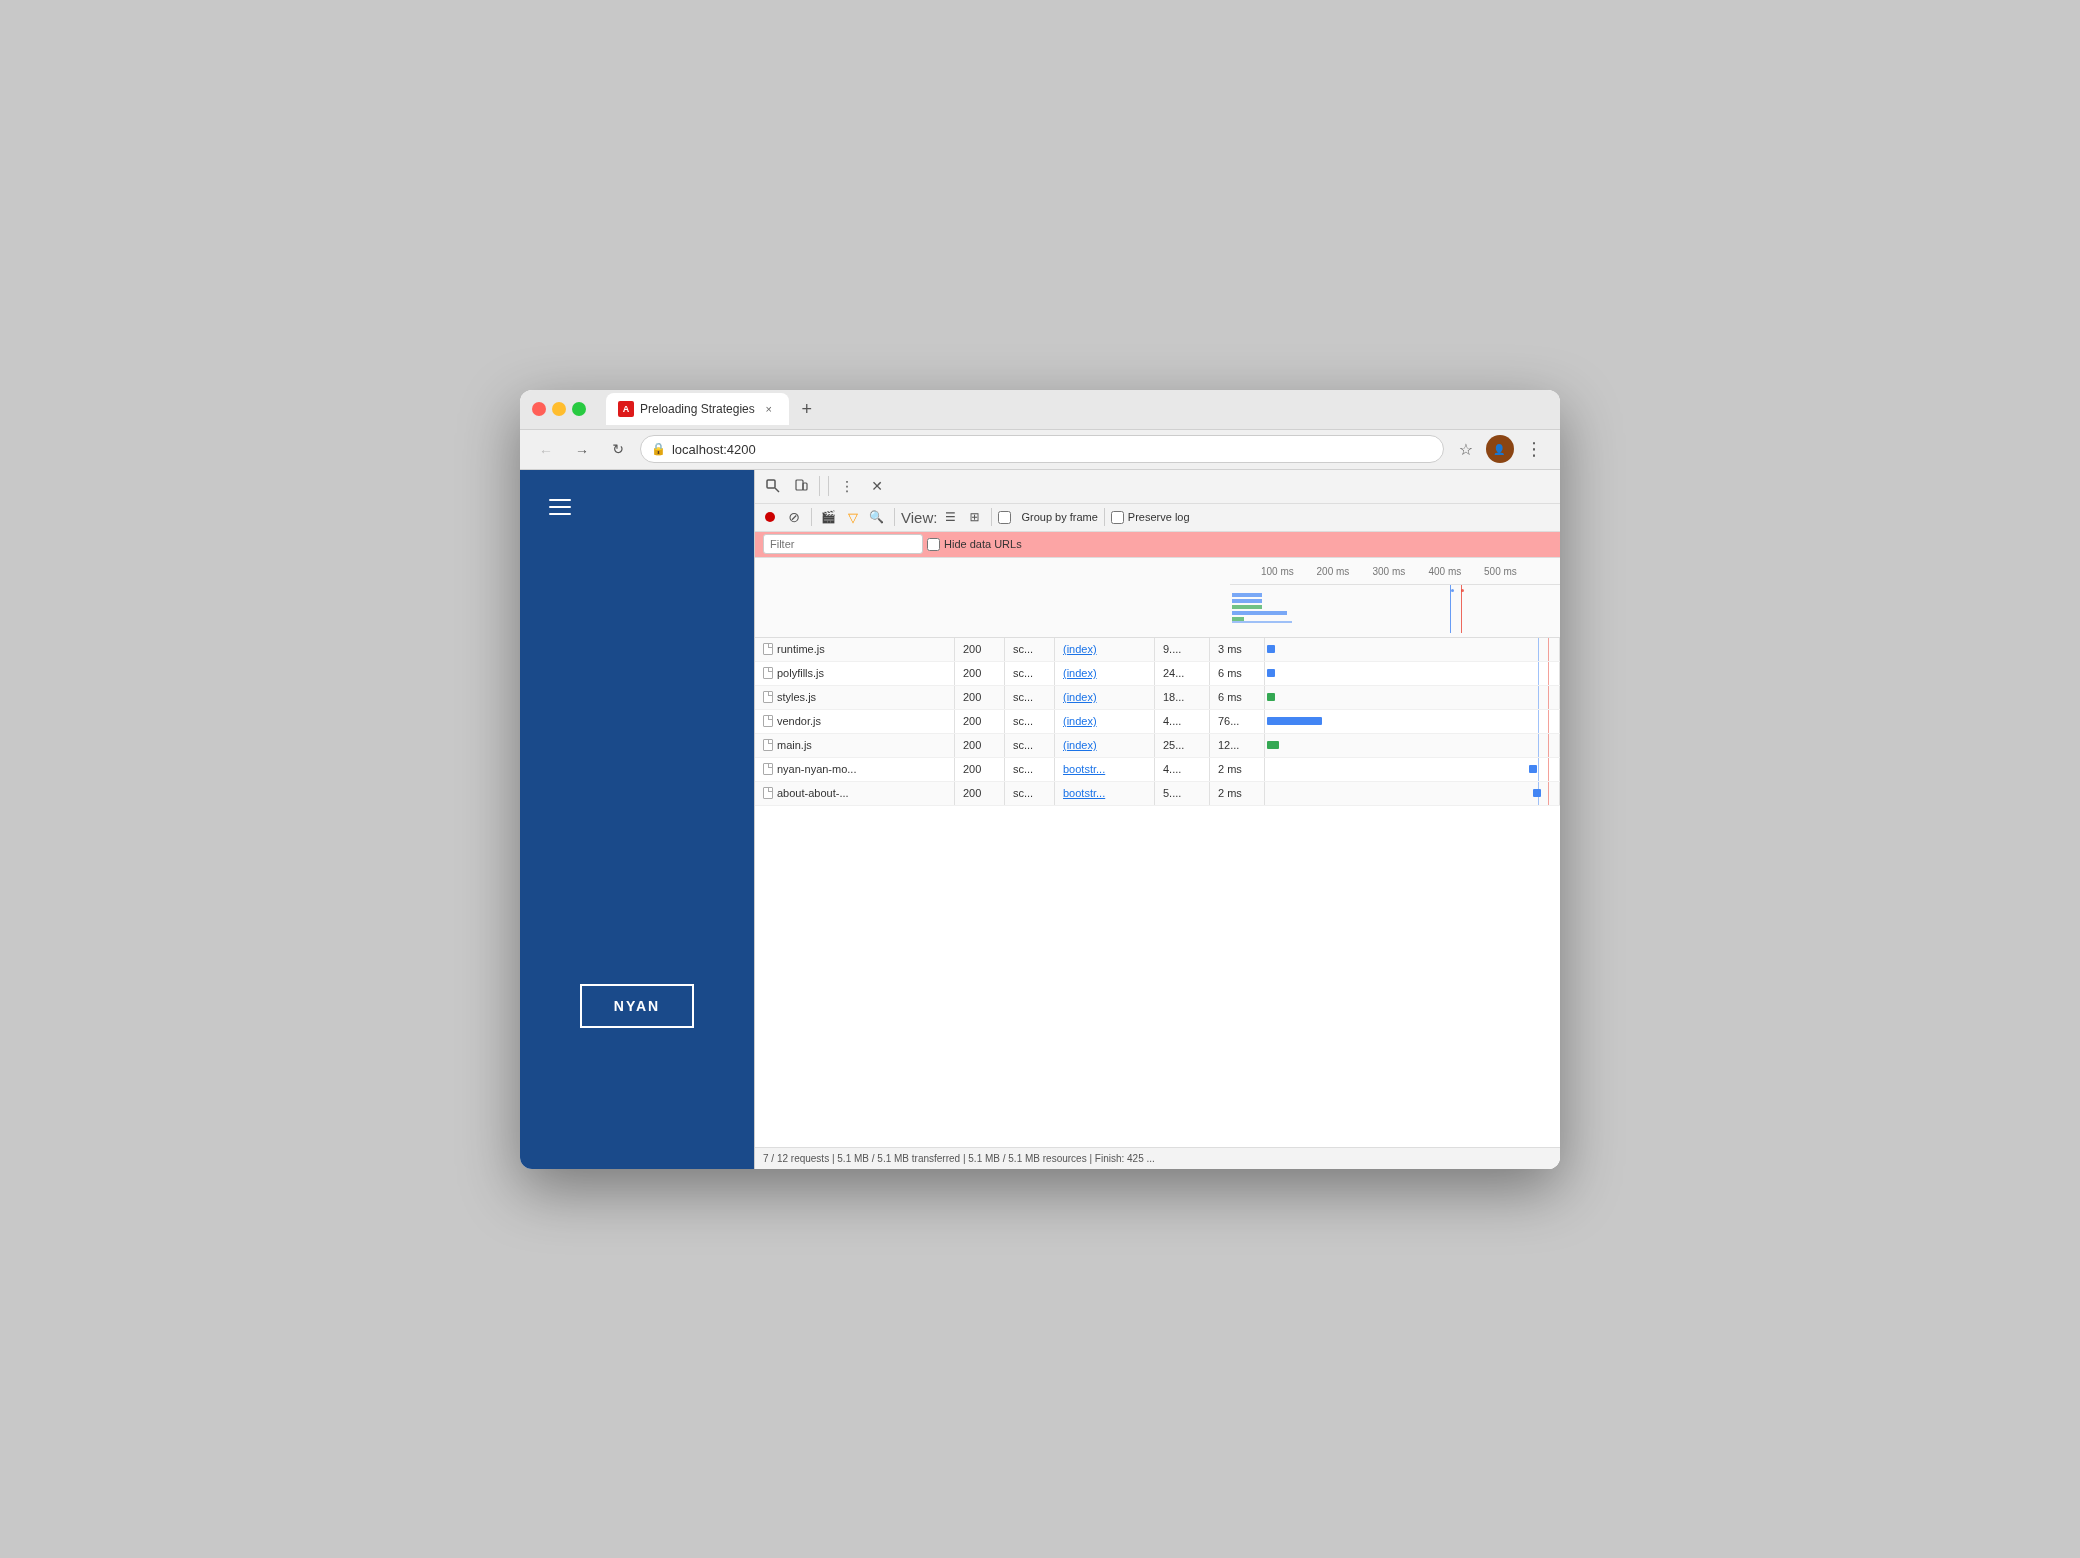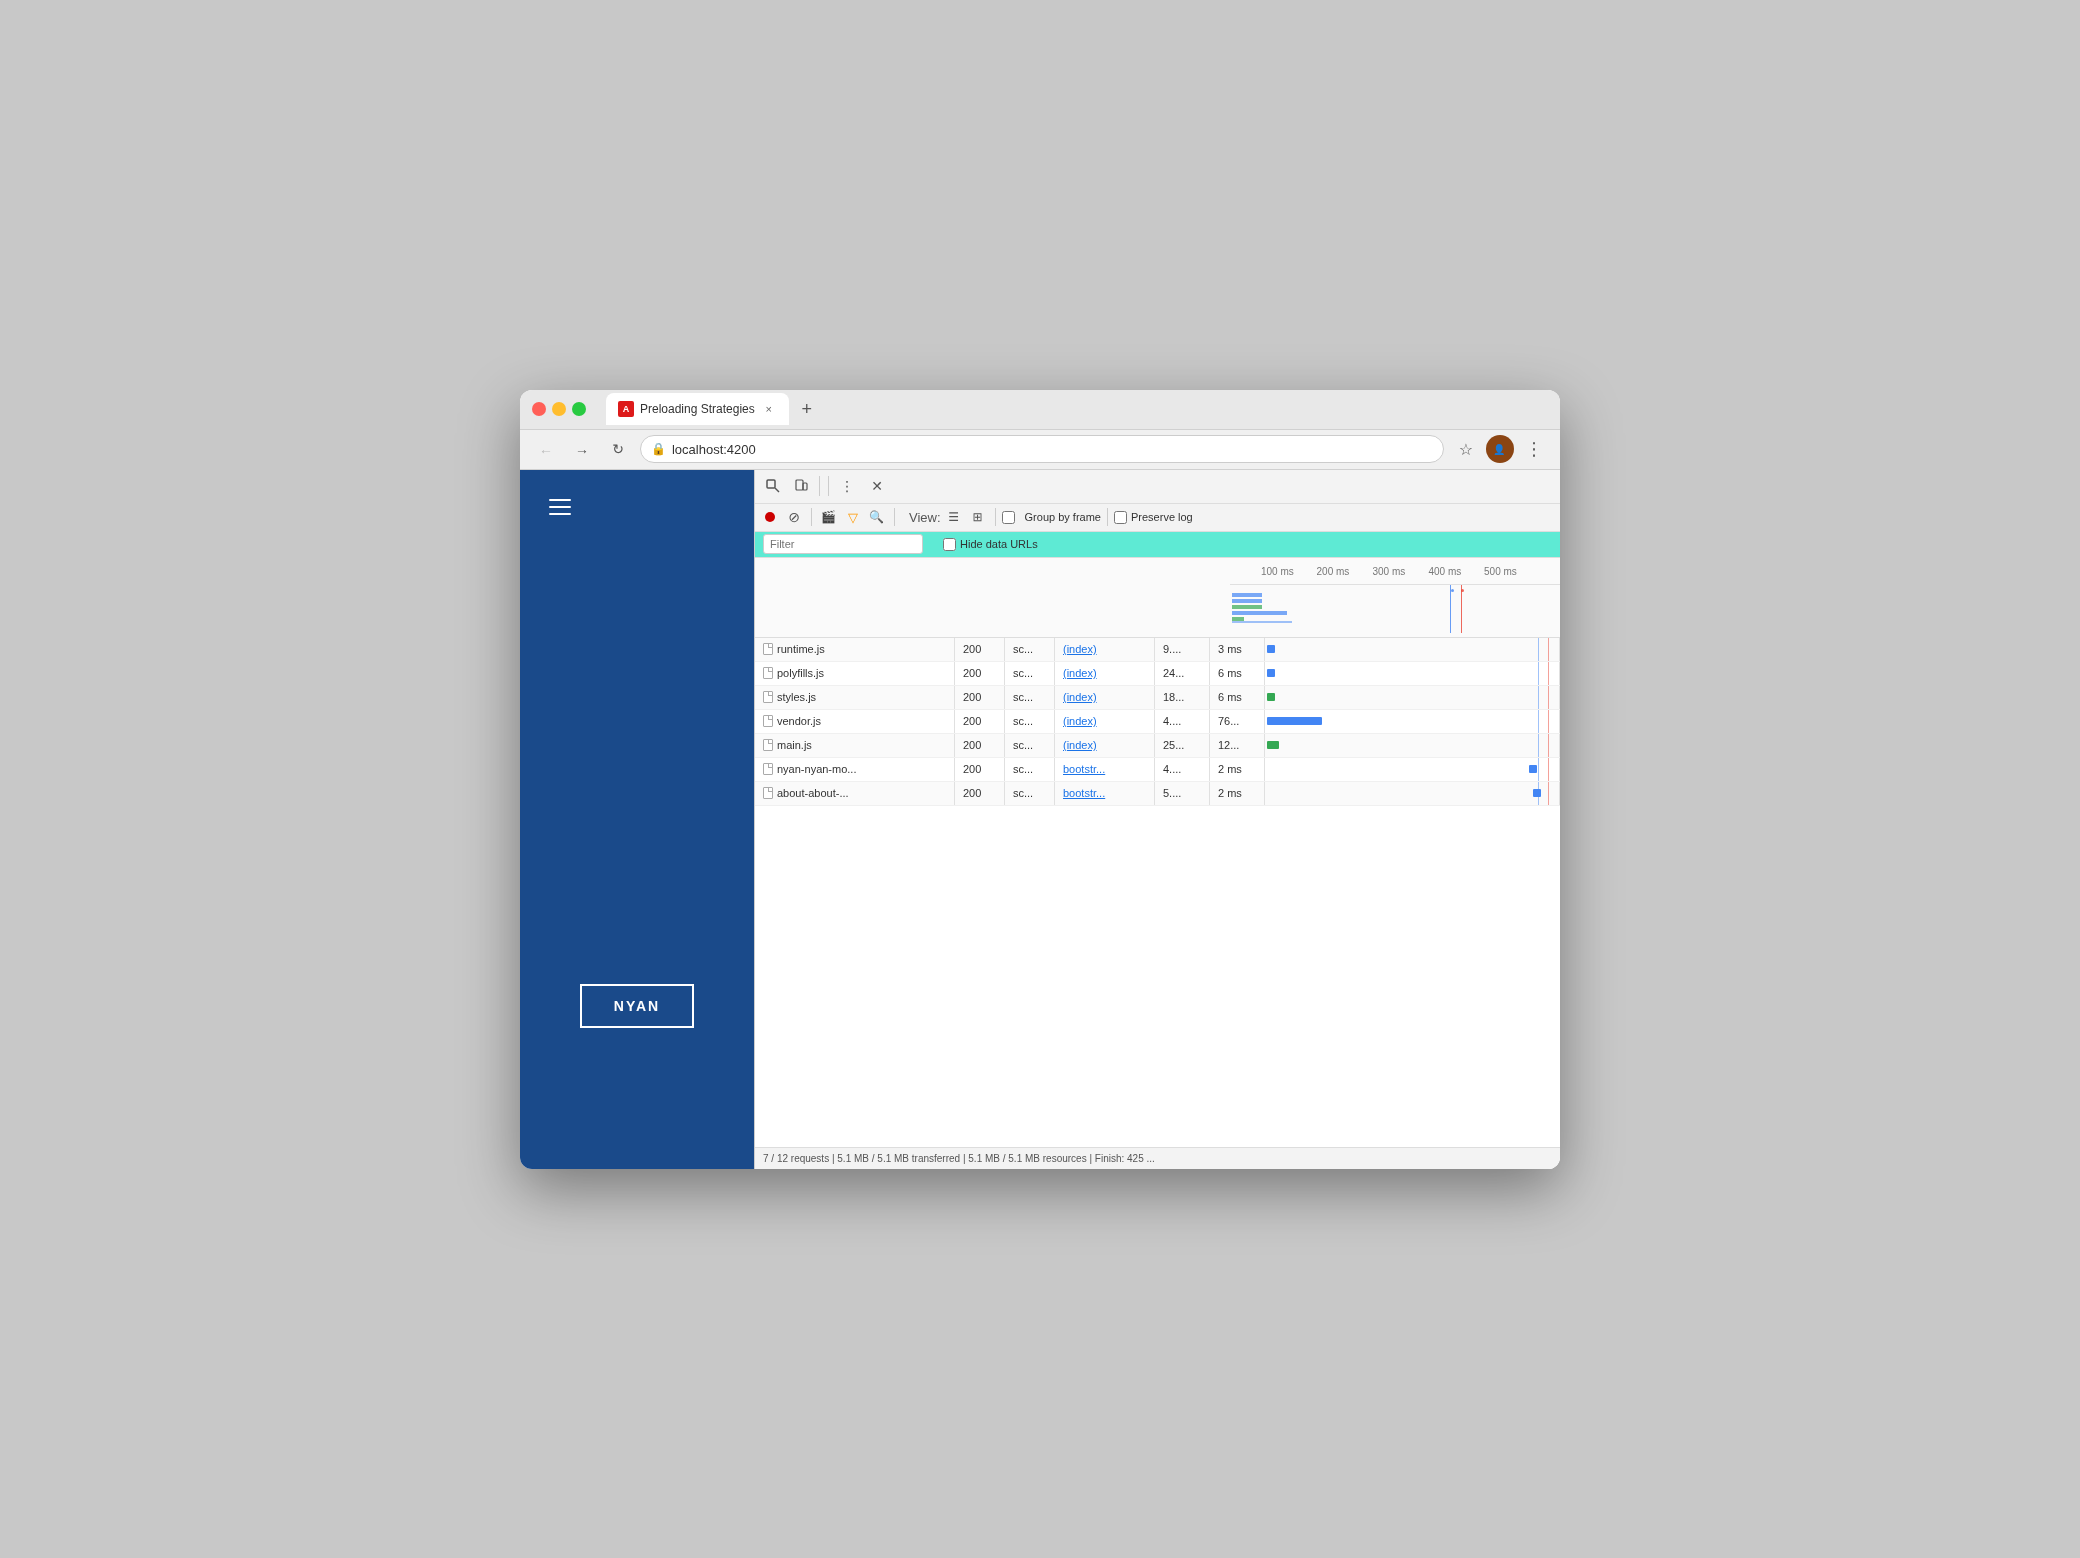--- a/index.html
+++ b/index.html
@@ -298,23 +298,23 @@
       border-radius: 50%;
       background: #cc0000;
     }
     .net-separator {
       width: 1px;
       height: 18px;
       background: #ccc;
       margin: 0 4px;
     }
     .view-label {
-      font-size: 13px;
+      font-size: 15px;
       color: #555;
-      margin-left: 8px;
+      margin-left: 0;
     }
     .toolbar-checkbox-label {
       display: flex;
       align-items: center;
       gap: 10px;
       font-size: 11px;
       color: #333;
       cursor: pointer;
     }
     .toolbar-checkbox-label input { cursor: pointer; }
@@ -324,25 +324,25 @@
       gap: 4px;
       font-size: 11px;
       color: #333;
       cursor: pointer;
     }
 
     
     .filter-bar {
       display: flex;
       align-items: center;
-      background: #5eead4;
+      background: #fca5a5;
       border-bottom: 1px solid #ddd;
       height: 26px;
       padding: 0 8px;
-      gap: 20px;
+      gap: 4px;
       flex-shrink: 0;
     }
     .filter-input {
       width: 160px;
       height: 20px;
       border: 1px solid #ccc;
       border-radius: 3px;
       padding: 0 6px;
       font-size: 11px;
       color: #555;

